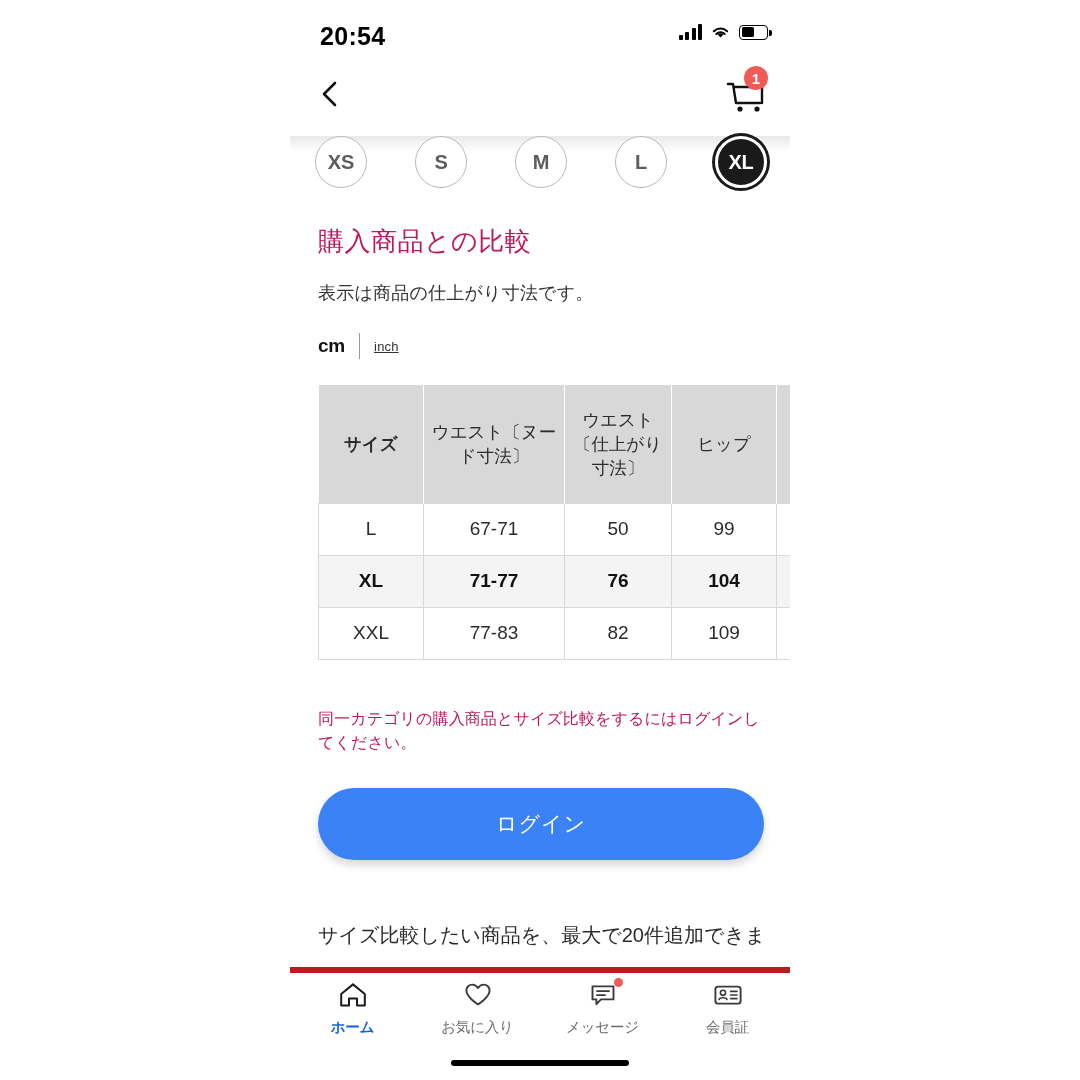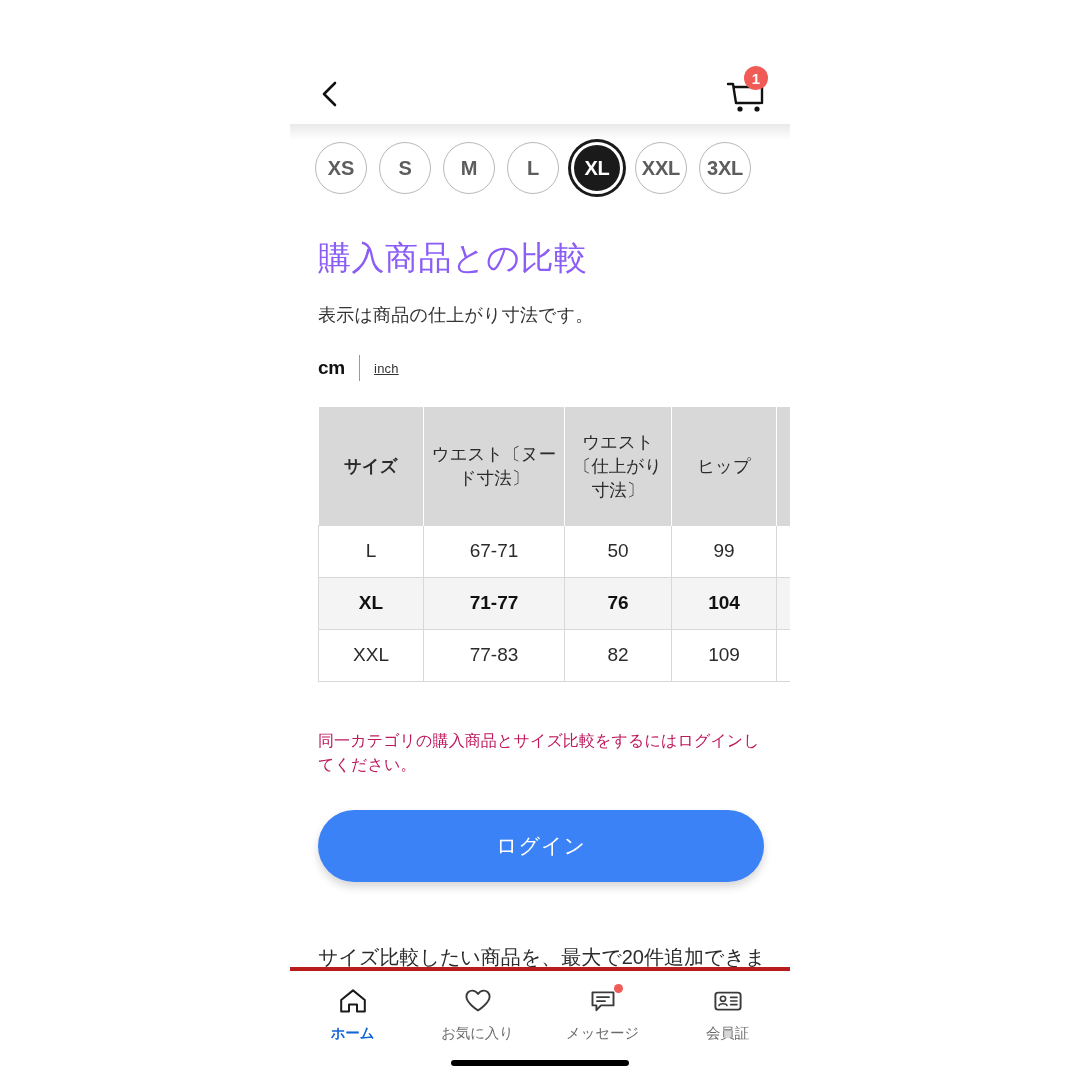--- a/index.html
+++ b/index.html
@@ -70,26 +70,27 @@
     min-width: 24px; height: 24px; padding: 0 6px;
     background: #f15b56; color: #fff;
     border-radius: 12px;
     font-size: 15px; font-weight: bold;
     display: flex; align-items: center; justify-content: center;
     line-height: 1;
   }
 
   
   #size-strip {
-    position: absolute; left: 0; top: 124px;
+    position: absolute; left: 0; top: 136px;
     width: 500px; height: 88px;
     background: #ffffff;
     background-image: linear-gradient(to bottom, rgba(0,0,0,0.085), rgba(0,0,0,0.0) 16px);
-    display: flex; align-items: center;
+    display: flex; align-items: flex-start;
     padding-left: 25px;
+    gap: 36px;
   }
   .size-chip {
     width: 52px; height: 52px; flex: 0 0 52px;
     border-radius: 50%;
     border: 1.4px solid #b9b9b9;
     color: #5d5d5d;
     font-size: 20px; font-weight: bold;
     display: flex; align-items: center; justify-content: center;
     margin-right: 12px;
     cursor: pointer; background: #fff;
@@ -97,22 +98,22 @@
   }
   .size-chip.sel {
     background: #1a1a1a; color: #ffffff;
     border: 3px solid #ffffff;
     box-shadow: 0 0 0 3px #1a1a1a;
   }
 
   
   #content { position: absolute; left: 0; top: 212px; width: 500px; }
   #section-title {
-    margin: 24px 0 0 28px;
-    font-size: 33px; color: #8b5cf6; font-weight: normal;
+    margin: 12px 0 0 28px;
+    font-size: 26px; color: #be185d; font-weight: normal;
     letter-spacing: 0.5px;
   }
   #section-sub {
     margin: 22px 0 0 28px;
     font-size: 18px; color: #333; letter-spacing: 0.2px;
   }
   #unit-row {
     margin: 28px 0 0 28px;
     display: flex; align-items: center; height: 26px;
   }
@@ -172,23 +173,23 @@
   #bottom-note {
     margin: 62px 0 0 28px;
     font-size: 20px; color: #2b2b2b; white-space: nowrap;
   }
 
   
   #tabbar {
     position: absolute; left: 0; bottom: 0;
     width: 500px; height: 113px;
     background: #ffffff;
-    border-top: 4px solid #b91c1c;
+    border-top: 6px solid #b91c1c;
     display: flex; align-items: flex-start;
-    padding-top: 14px;
+    padding-top: 6px;
   }
   .tab {
     flex: 1; display: flex; flex-direction: column;
     align-items: center; cursor: pointer; position: relative;
   }
   .tab .ic { height: 32px; display: flex; align-items: center; justify-content: center; position: relative; }
   .tab .lb { margin-top: 7px; font-size: 14.5px; color: #6b6b6b; letter-spacing: -0.2px; }
   .tab.active .lb { color: #1565d8; font-weight: bold; }
   .dot {
     position: absolute; right: -5px; top: -1px;
@@ -200,20 +201,39 @@
     position: absolute; left: 50%; transform: translateX(-50%);
     bottom: 14px; width: 178px; height: 6px;
     background: #000; border-radius: 3px;
   }
 </style>
 </head>
 <body>
 
 <div id="phone">
 
+  <div id="statusbar">
+    <div id="clock">20:54</div>
+    <div id="status-icons">
+      <span class="sig-bars">
+          <i></i>
+          <i></i>
+          <i></i>
+          <i></i>
+        </span>
+      <svg width="21" height="16" viewBox="0 0 21 16">
+        <path d="M10.5 13.6 L7.6 10.4 a4.4 4.4 0 0 1 5.8 0 Z" fill="#000"></path>
+        <path d="M3.9 7.2 a9.6 9.6 0 0 1 13.2 0" stroke="#000" stroke-width="2.1" fill="none" stroke-linecap="round"></path>
+        <path d="M6.3 9.9 a6.2 6.2 0 0 1 8.4 0" stroke="#000" stroke-width="2.1" fill="none" stroke-linecap="round"></path>
+      </svg>
+      <span class="battery">
+          <span></span>
+        </span>
+    </div>
+  </div>
 
   <div id="navbar">
     <div id="back-btn">
       <svg width="44" height="44" viewBox="0 0 44 44">
         <path d="M27 11 L16 22 L27 33" stroke="#111" stroke-width="2.6" fill="none" stroke-linecap="round" stroke-linejoin="round"></path>
       </svg>
     </div>
     <div id="cart-btn">
       <svg width="50" height="48" viewBox="0 0 50 48">
         <path d="M6 14 H11 L14 33 H38" stroke="#111" stroke-width="2.4" fill="none" stroke-linecap="round" stroke-linejoin="round"></path>

